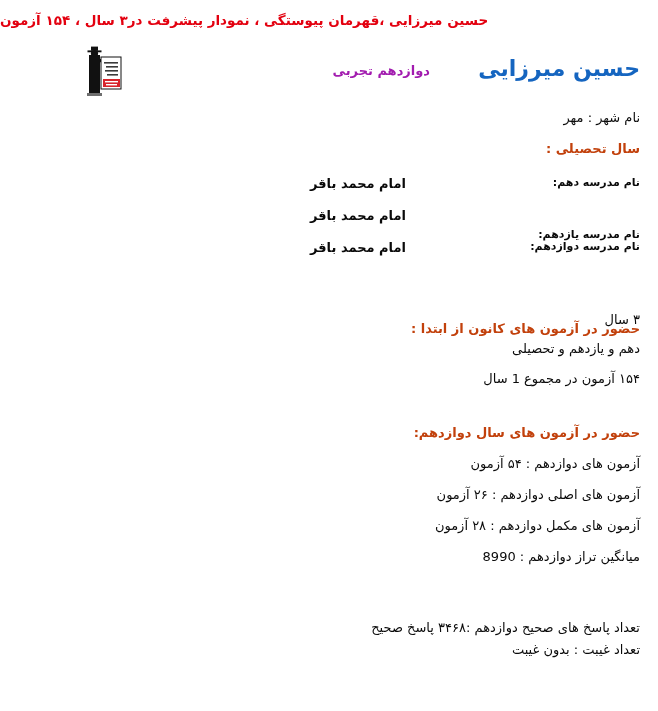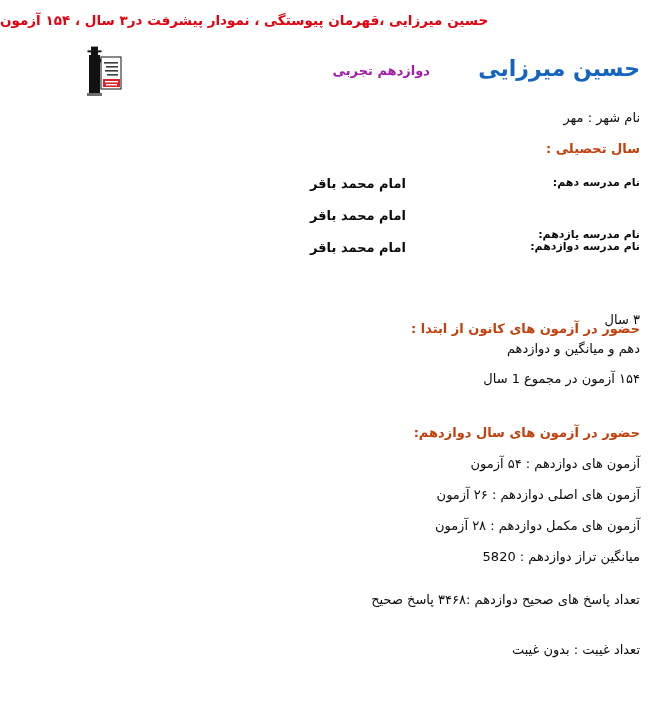--- a/index.html
+++ b/index.html
@@ -147,25 +147,25 @@
 
   <div class="row-label" style="top:208px;margin-top:20px;">نام مدرسه یازدهم:</div>
   <div class="row-value" style="top:208px;">امام محمد باقر</div>
 
   <div class="row-label" style="top:240px;">نام مدرسه دوازدهم:</div>
   <div class="row-value" style="top:240px;">امام محمد باقر</div>
 
   <div class="line red" style="top:282px;margin-top:39px;">حضور در آزمون های کانون از ابتدا :</div>
 
   <div class="line black" style="top:312px;">۳ سال</div>
-  <div class="line black" style="top:341px;">دهم و میانگین و دوازدهم</div>
+  <div class="line black" style="top:341px;">دهم و یازدهم و تحصیلی</div>
   <div class="line black" style="top:371px;">۱۵۴ آزمون در مجموع 1 سال</div>
 
   <div class="line red" style="top:425px;text-align:center;">حضور در آزمون های سال دوازدهم:</div>
 
   <div class="line black" style="top:456px;">آزمون های دوازدهم : ۵۴ آزمون</div>
   <div class="line black" style="top:487px;">آزمون های اصلی دوازدهم : ۲۶ آزمون</div>
   <div class="line black" style="top:518px;">آزمون های مکمل دوازدهم : ۲۸ آزمون</div>
-  <div class="line black" style="top:549px;">میانگین تراز دوازدهم : 5820</div>
-  <div class="line black" style="top:592px;">تعداد پاسخ های صحیح دوازدهم :۳۴۶۸ پاسخ صحیح</div>
+  <div class="line black" style="top:549px;">میانگین تراز دوازدهم : 8990</div>
+  <div class="line black" style="top:620px;">تعداد پاسخ های صحیح دوازدهم :۳۴۶۸ پاسخ صحیح</div>
   <div class="line black" style="top:642px;">تعداد غیبت :  بدون غیبت</div>
 
 </div>
 
 </body></html>

